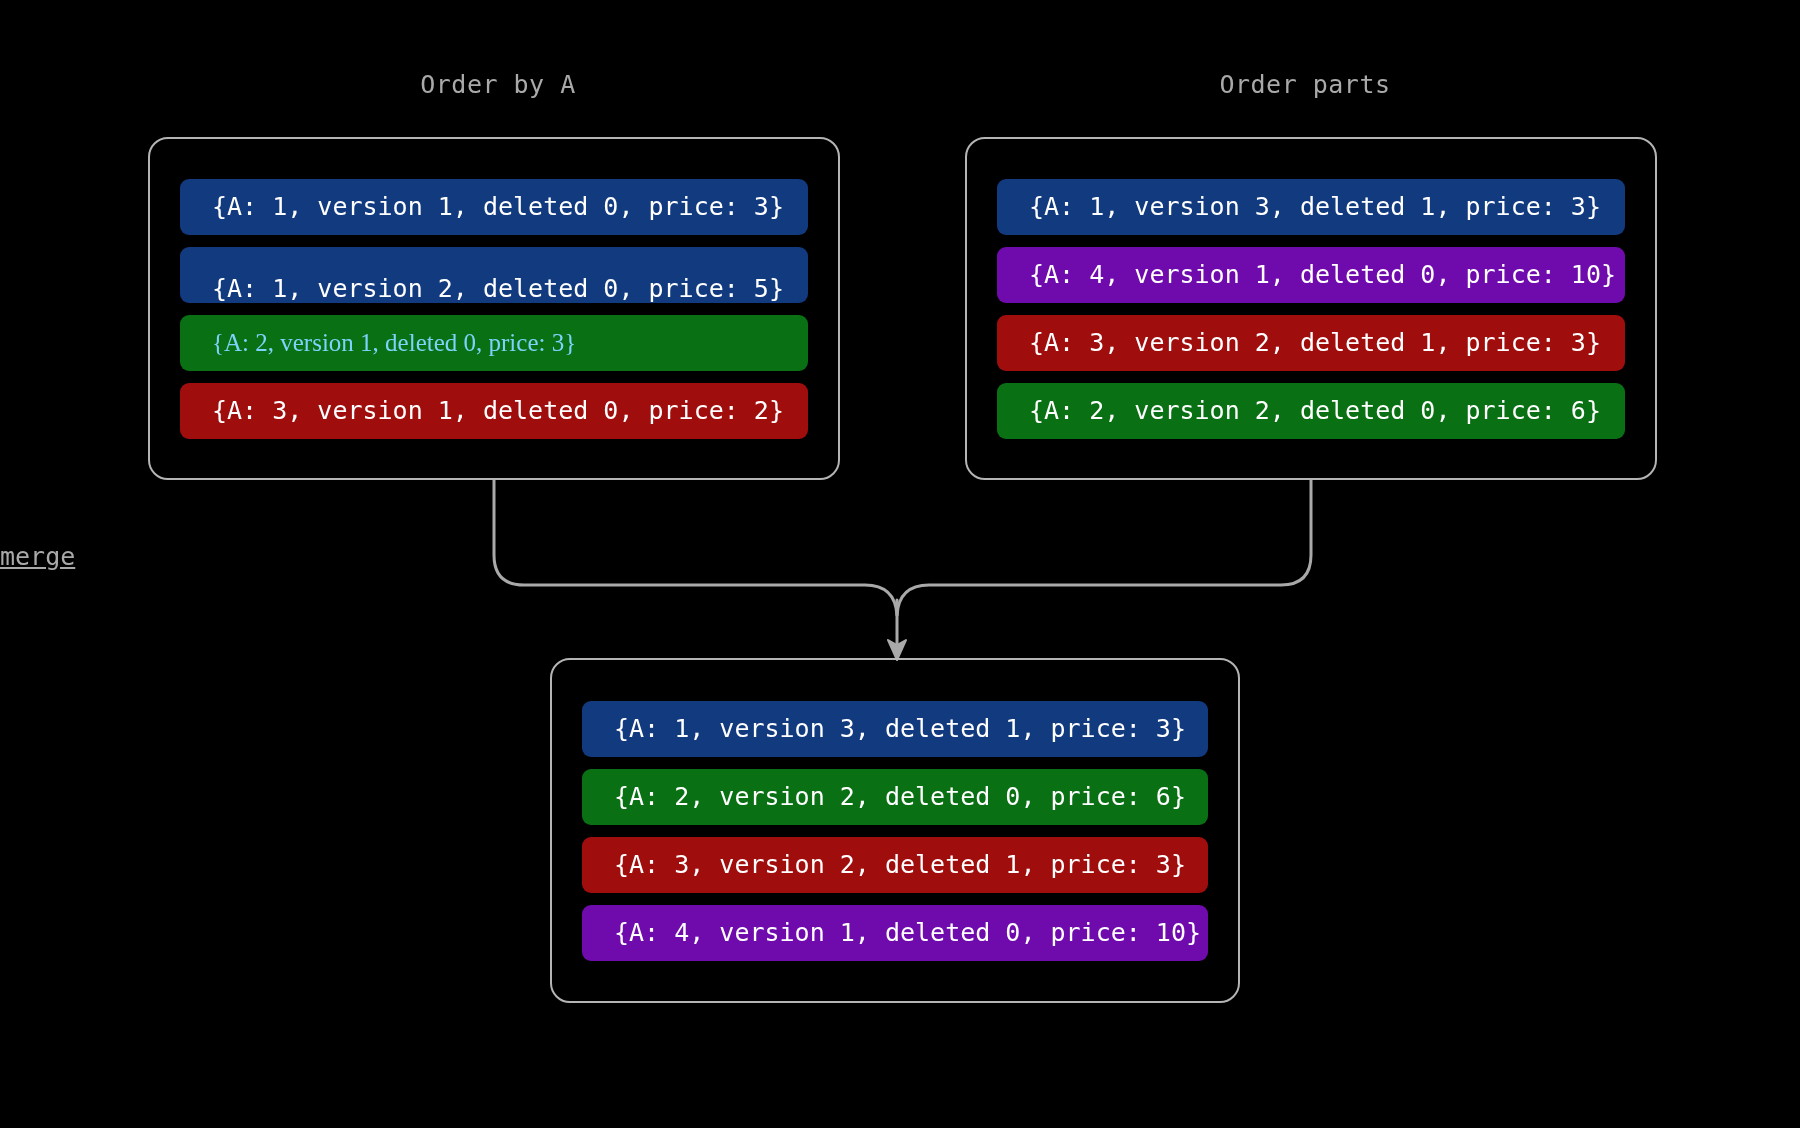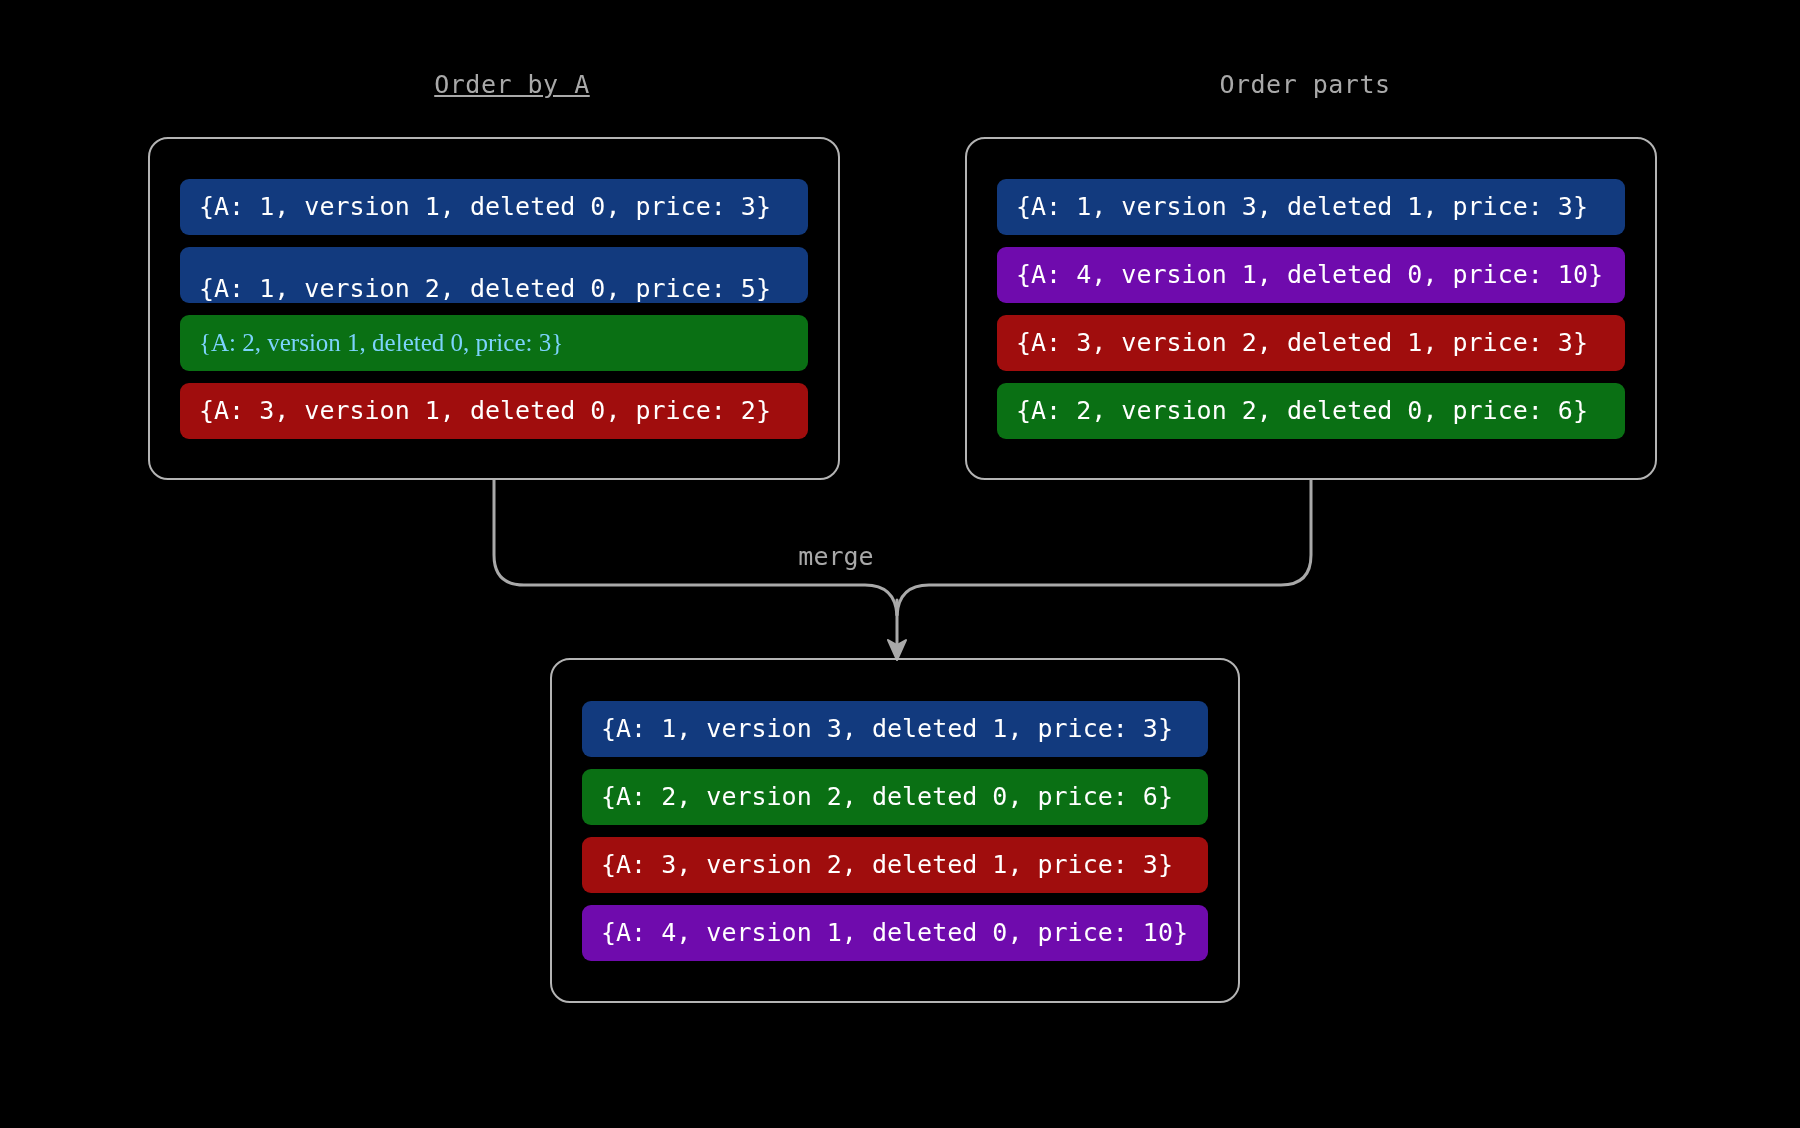--- a/index.html
+++ b/index.html
@@ -36,21 +36,21 @@
   
   .group-title {
     position: absolute;
     color: #a9a9a9;
     font-size: 25px;
     letter-spacing: 0.5px;
     white-space: nowrap;
     text-align: center;
     font-family: "DejaVu Sans Mono", "Liberation Mono", monospace;
   }
-  #title-left  { left: 162px;  top: 70px;  width: 700px; text-decoration: underline; }
+  #title-left  { left: 148px;  top: 70px;  width: 700px; }
   #title-right { left: 955px;  top: 70px;  width: 700px; }
 
   
   .panel {
     position: absolute;
     border: 2px solid #b4b4b4;
     border-radius: 20px;
     background: transparent;
     box-sizing: border-box;
   }
@@ -73,39 +73,39 @@
   }
 
   
   .record {
     width: 100%;
     height: 56px;
     border-radius: 9px;
     display: flex;
     align-items: center;
     box-sizing: border-box;
-    padding-left: 19px;
+    padding-left: 32px;
     color: #ffffff;
     font-size: 25px;
     letter-spacing: 0px;
     white-space: nowrap;
     font-family: "DejaVu Sans Mono", "Liberation Mono", monospace;
   }
 
   
   #merge-label {
     position: absolute;
     left: 0px;
     top: 542px;
     width: 1672px;
-    text-align: center;
     color: #a9a9a9;
     font-size: 25px;
     white-space: nowrap;
     font-family: "DejaVu Sans Mono", "Liberation Mono", monospace;
+    text-decoration: underline;
   }
 </style>
 </head>
 <body style="background: rgb(0, 0, 0);">
 
 <div id="stage">
 
   <svg id="connectors" viewBox="0 0 1800 1128" width="1800" height="1128">
 
     <path d="M 494 480 L 494 555 Q 494 585 524 585 L 865 585 Q 895 585 897 615" fill="none" stroke="#a9a9a9" stroke-width="3" stroke-linecap="round"></path>

